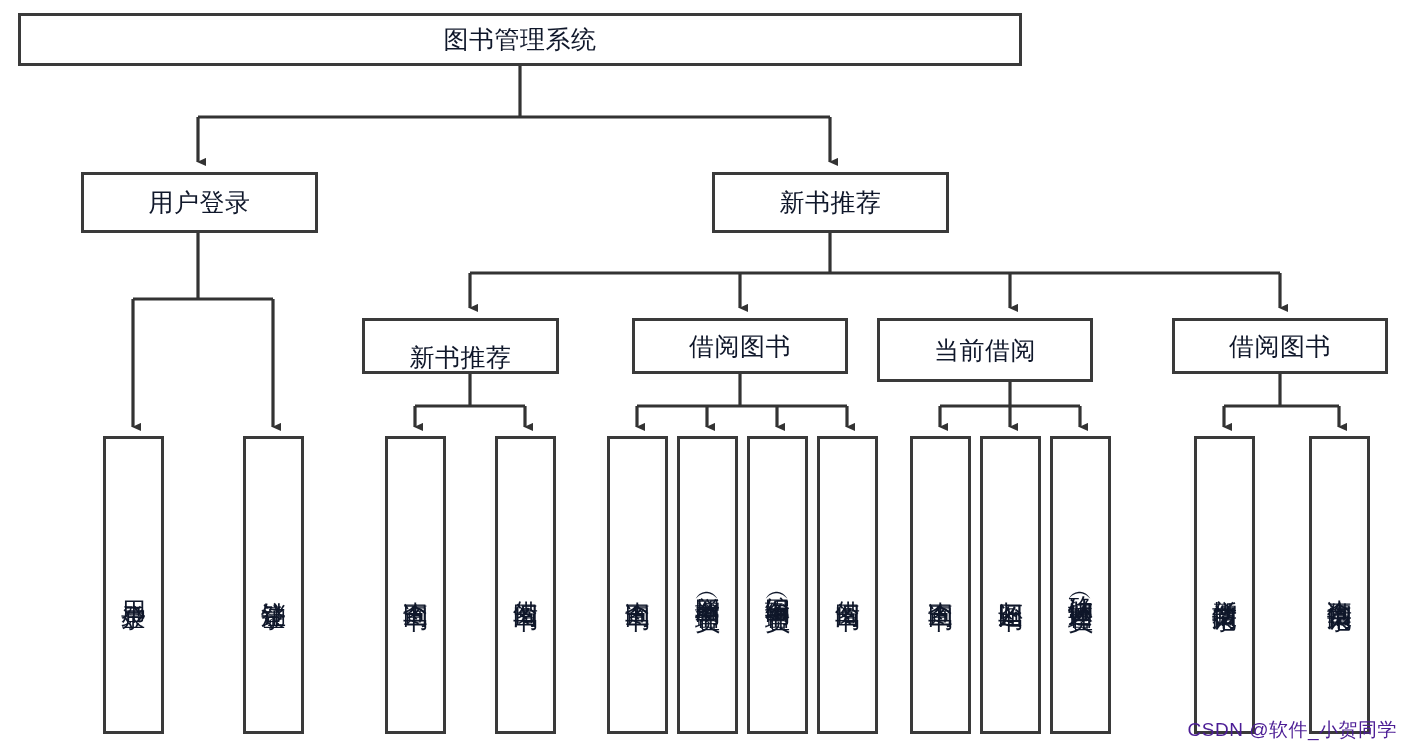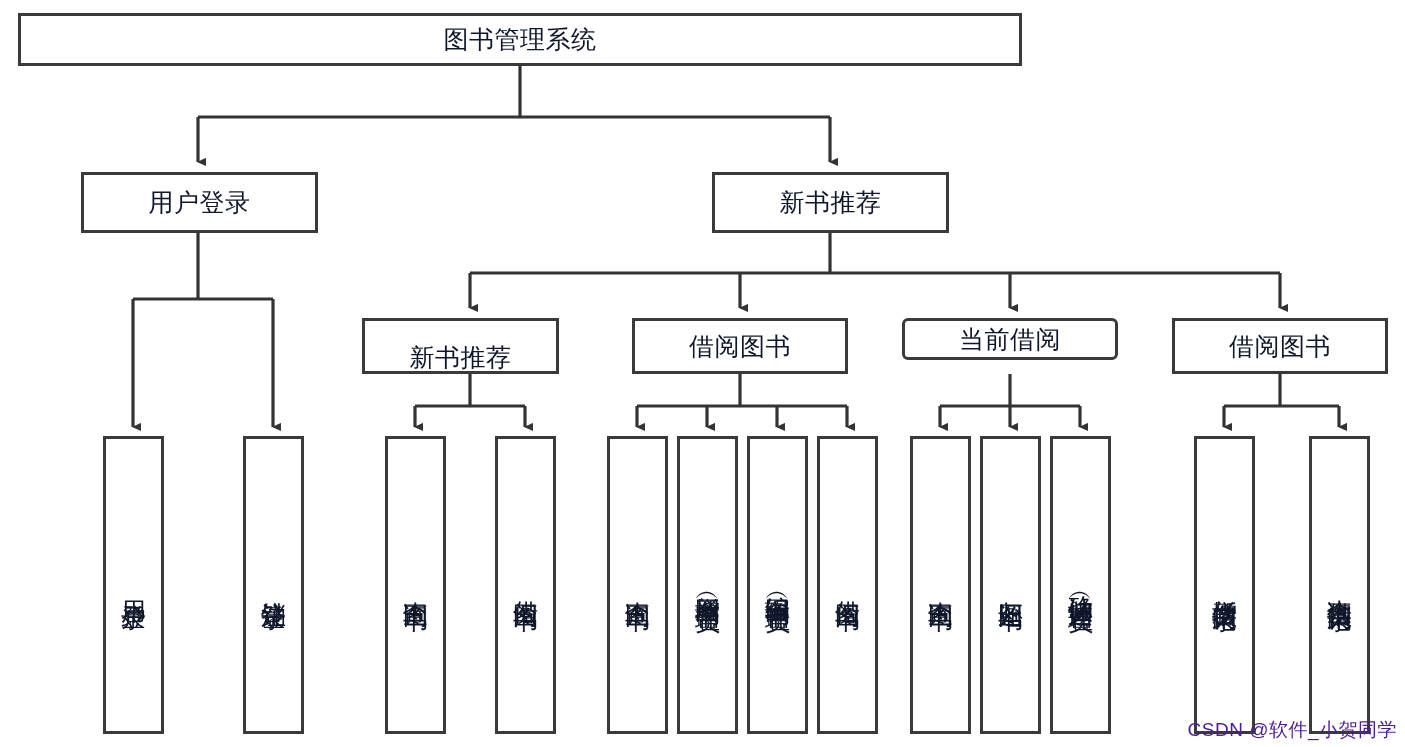--- a/index.html
+++ b/index.html
@@ -134,21 +134,21 @@
   <div class="node horiz" style="left:712px; top:172px; width:237px; height:61px;">
     <span class="label">新书推荐</span>
   </div>
 
   <div class="node horiz" style="left:362px; top:318px; width:197px; height:56px;align-items:flex-end;">
     <span class="label">新书推荐</span>
   </div>
   <div class="node horiz" style="left:632px; top:318px; width:216px; height:56px;">
     <span class="label">借阅图书</span>
   </div>
-  <div class="node horiz" style="left:902px; top:318px; width:216px; height:42px;border-radius:6px;">
+  <div class="node horiz" style="left:877px; top:318px; width:216px; height:64px;">
     <span class="label">当前借阅</span>
   </div>
   <div class="node horiz" style="left:1172px; top:318px; width:216px; height:56px;">
     <span class="label">借阅图书</span>
   </div>
 
   <div class="node vert" style="left:103px; top:436px; width:61px; height:298px;">
     <span class="label">用户登录</span>
   </div>
   <div class="node vert" style="left:243px; top:436px; width:61px; height:298px;">

